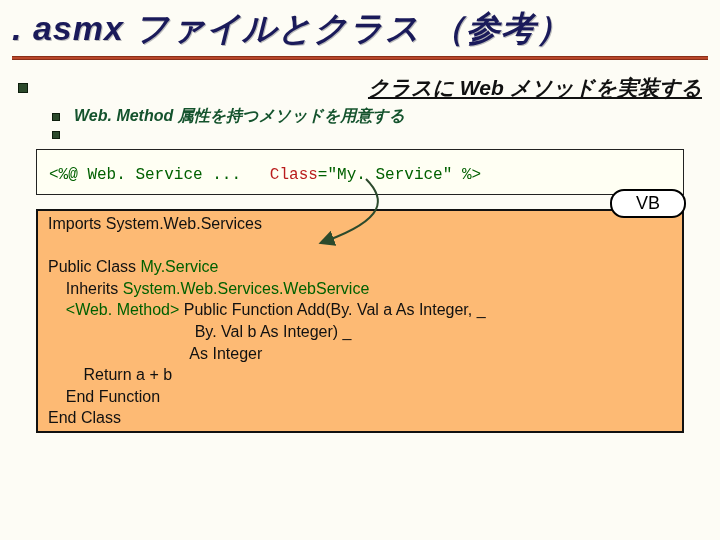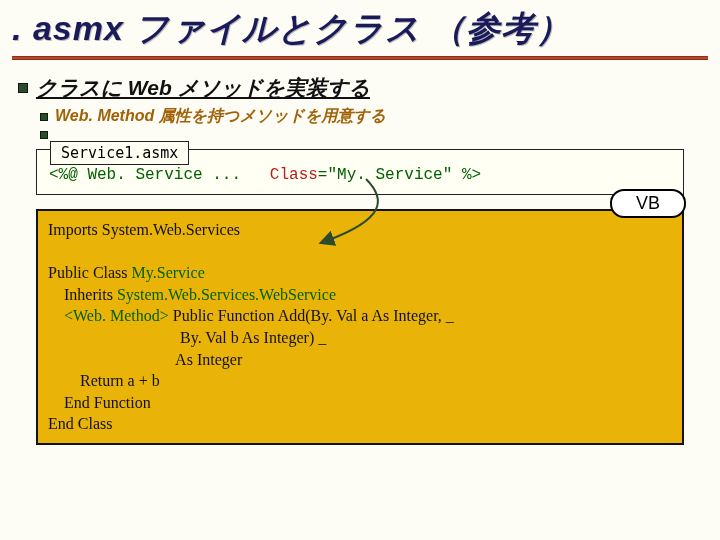--- a/index.html
+++ b/index.html
@@ -25,46 +25,48 @@
     background: #b9472a;
     border-top: 1px solid #8a2f18;
     border-bottom: 1px solid #8a2f18;
   }
   .sect-row {
     display: flex;
     align-items: center;
     gap: 8px;
     padding: 0 18px;
     margin-top: 4px;
+    justify-content: space-between;
   }
   .sq {
     width: 10px;
     height: 10px;
     background: #2c4a2c;
     border: 1px solid #0d1d0d;
     flex: 0 0 auto;
   }
   .sq.sm { width: 8px; height: 8px; }
   .sect-h {
     font-size: 21px;
     font-weight: bold;
     font-style: italic;
     text-decoration: underline;
     color: #111;
   }
   .sub-row {
     display: flex;
     align-items: center;
-    gap: 7px;
+    gap: 14px;
     padding: 0 40px;
     margin-top: 4px;
     font-size: 16px;
     font-weight: bold;
     font-style: italic;
-    color: #a16207;
+    color: #14532d;
+    margin-left: 12px;
   }
   .file-area { position: relative; margin: 10px 36px 0 36px; }
   .file-tab {
     position: absolute;
     top: -8px; left: 14px;
     background: #fffff3;
     border: 1px solid #222;
     padding: 2px 10px;
     font-family: "MS Gothic", monospace;
     font-size: 15px;
@@ -89,24 +91,24 @@
     border-radius: 14px;
     background: #fff;
     padding: 2px 24px;
     font-size: 18px;
     font-family: "MS PGothic", sans-serif;
     z-index: 3;
     text-align: right;
   }
   .code-box {
     border: 2px solid #111;
-    background: #eab308;
+    background: #fdba74;
     margin: 0 36px 0 36px;
-    padding: 8px 10px;
-    font-family: Liberation Serif, serif;
+    padding: 2px 10px;
+    font-family: Liberation Sans, sans-serif;
     font-size: 16px;
     line-height: 1.35;
     white-space: pre;
     color: #111;
   }
   .code-box .kw { color: #006000; font-family: inherit; }
   .arrow {
     position: absolute;
     pointer-events: none;
   }
@@ -127,21 +129,20 @@
 
 <div class="sub-row">
   <div class="sq sm"></div>
   <div>Web. Method 属性を持つメソッドを用意する</div>
 </div>
 <div class="sub-row">
   <div class="sq sm"></div>
 </div>
 
 <div class="file-area">
-  <div class="file-tab">Service1.asmx</div>
   <div class="file-box"><span>&lt;%@ Web. Service ...   </span><span style="color:#b91c1c">Class</span><span style="color:#006000">="My. Service"</span><span> %&gt;</span></div>
 
   <div class="arrow" style="left:320px; top:30px;">
     <svg width="40" height="70">
       <defs>
         <marker id="ah" markerWidth="8" markerHeight="8" refX="4" refY="4" orient="auto">
           <path d="M0,0 L8,4 L0,8 Z" fill="#2c4a2c"></path>
         </marker>
       </defs>
       <path d="M10,0 C30,20 30,40 -30,62" stroke="#2c4a2c" stroke-width="2" fill="none" marker-end="url(#ah)"></path>

